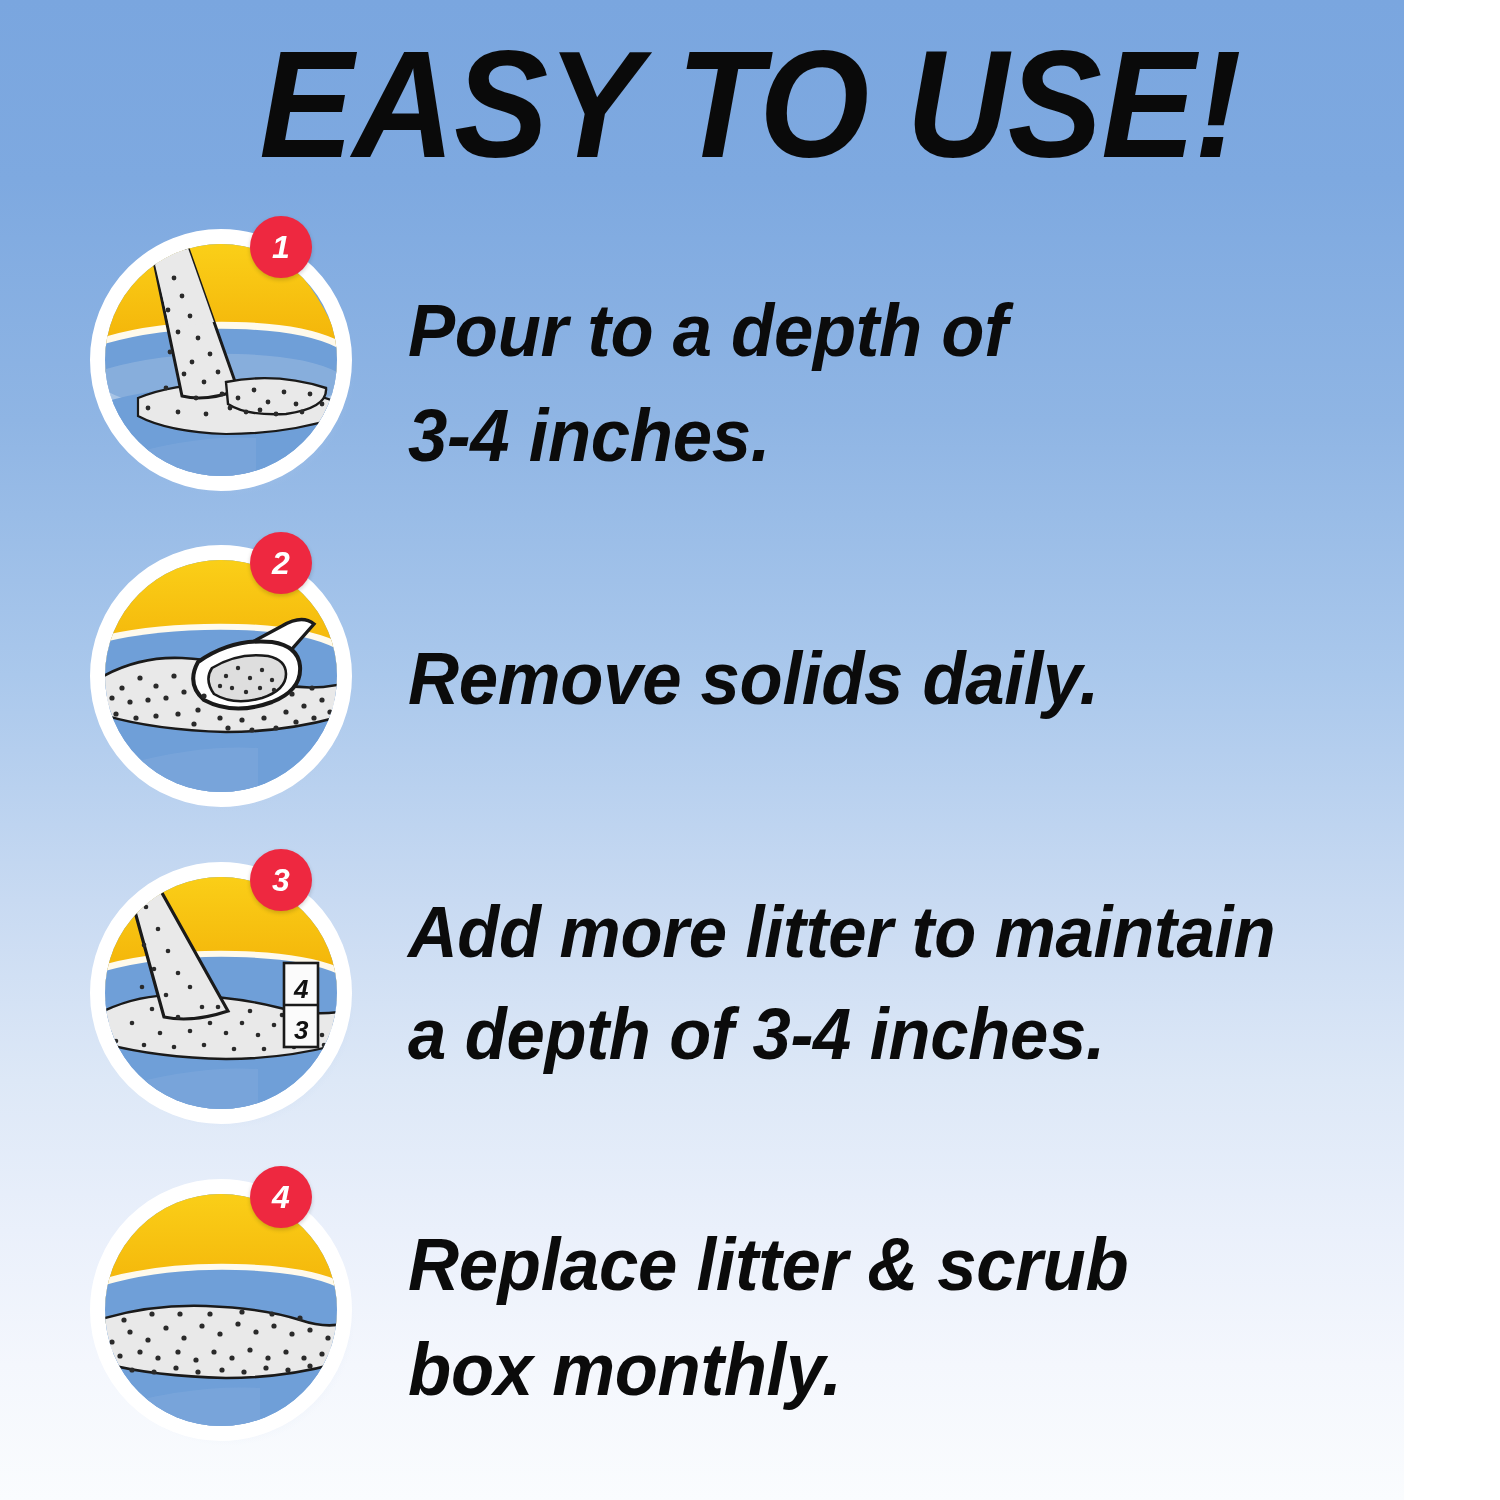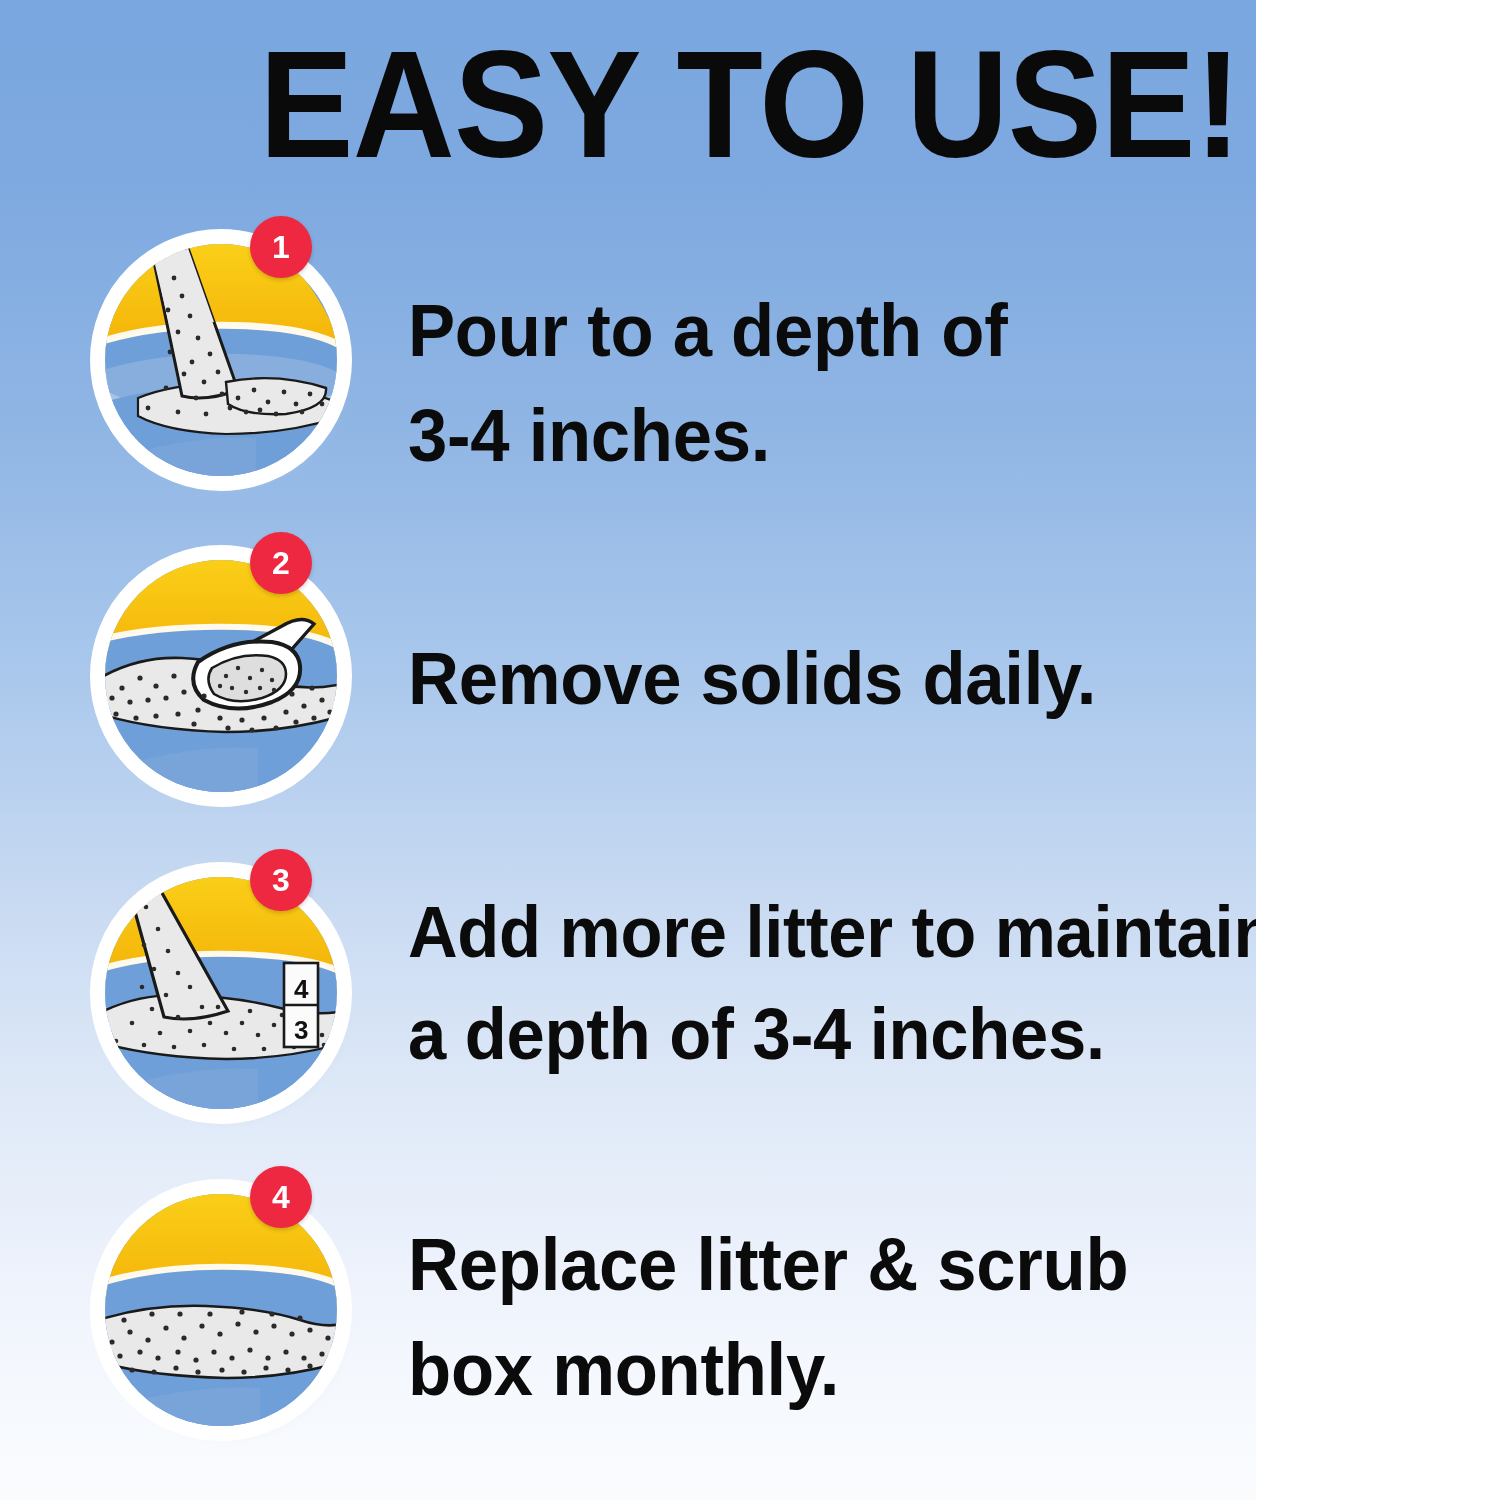--- a/index.html
+++ b/index.html
@@ -8,33 +8,34 @@
   }
   body {
     width: 1500px;
     height: 1500px;
     overflow: hidden;
     font-family: "Liberation Sans", sans-serif;
   }
 
   #poster {
     position: relative;
-    width: 1256px;
+    width: 1404px;
     height: 1500px;
     background: linear-gradient(to bottom,
         #7aa6df 0%,
         #7ea9e0 12%,
         #8fb5e4 28%,
         #aac8ec 45%,
         #c8daf2 60%,
         #dde8f7 72%,
         #eaf0fb 82%,
         #f4f7fd 91%,
         #fafcfe 100%);
     overflow: hidden;
+    font-style: italic;
   }
 
   
   #title {
     position: absolute;
     left: 0;
     top: 28px;
     width: 1500px;
     text-align: center;
     color: #0a0a0a;

